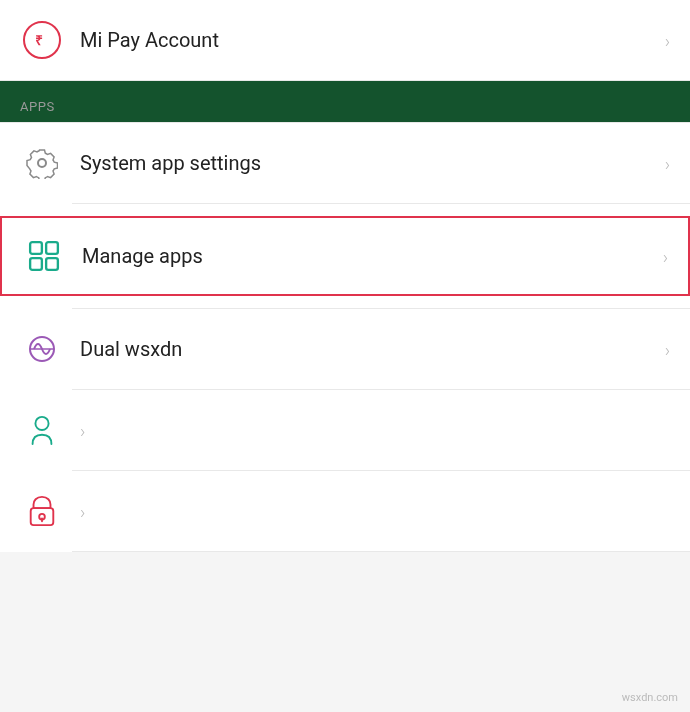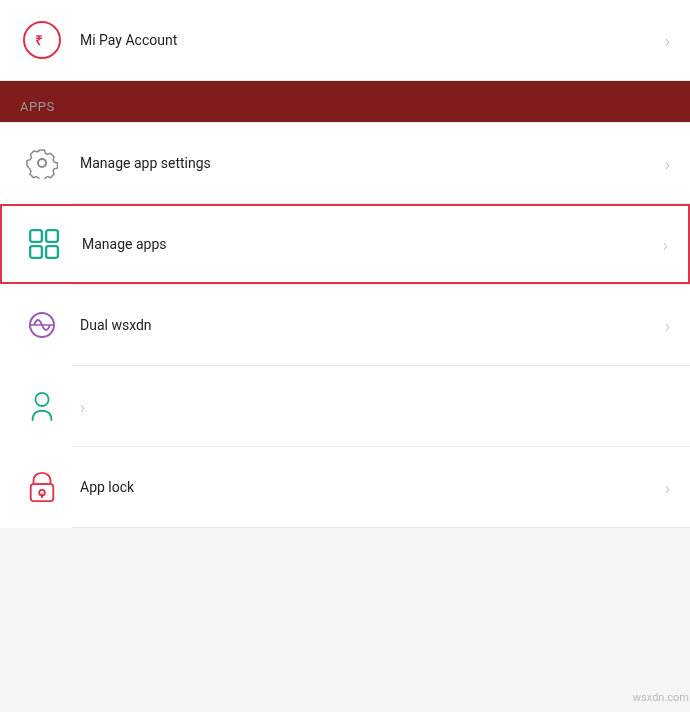--- a/index.html
+++ b/index.html
@@ -39,36 +39,36 @@
     .divider-full {
       height: 1px;
       background-color: #e8e8e8;
     }
 
     .section-label {
       padding: 18px 20px 8px 20px;
       font-size: 13px;
       color: #999;
       letter-spacing: 0.5px;
-      background-color: #7f1d1d;
+      background-color: #14532d;
     }
 
     .icon-container {
       width: 44px;
       height: 44px;
       display: flex;
       align-items: center;
       justify-content: center;
       margin-right: 16px;
       flex-shrink: 0;
     }
 
     .item-label {
       flex: 1;
-      font-size: 14px;
+      font-size: 20px;
       color: #222;
       font-weight: 400;
     }
 
     .chevron {
       color: #bbb;
       font-size: 18px;
       font-weight: 300;
     }
 
@@ -112,27 +112,27 @@
 
     
     .app-lock-icon svg {
       width: 32px;
       height: 32px;
     }
 
     
     .highlighted {
       border: 2.5px solid #e0334c;
-      margin: 0 0;
+      margin: 12px 0;
     }
 
     .watermark {
       position: fixed;
       bottom: 8px;
-      right: 1px;
+      right: 12px;
       font-size: 11px;
       color: #bbb;
     }
   </style>
 </head>
 <body>
 
 <div class="settings-list">
 
   <div class="list-item">
@@ -153,21 +153,21 @@
 
   <div class="divider-full"></div>
 
   <div class="list-item">
     <div class="icon-container gear-icon">
       <svg width="32" height="32" viewBox="0 0 32 32" fill="none">
         <path d="M16 11a5 5 0 1 1 0 10 5 5 0 0 1 0-10zm0 2a3 3 0 1 0 0 6 3 3 0 0 0 0-6z" fill="#8a8a8a"></path>
         <path d="M13.5 3h5l.8 3.2a9 9 0 0 1 2.2 1.3l3.1-1.1 3.5 3.5-1.1 3.1a9 9 0 0 1 1.3 2.2l3.2.8v5l-3.2.8a9 9 0 0 1-1.3 2.2l1.1 3.1-3.5 3.5-3.1-1.1a9 9 0 0 1-2.2 1.3l-.8 3.2h-5l-.8-3.2a9 9 0 0 1-2.2-1.3l-3.1 1.1-3.5-3.5 1.1-3.1a9 9 0 0 1-1.3-2.2L1 18.5v-5l3.2-.8a9 9 0 0 1 1.3-2.2L4.4 7.4l3.5-3.5 3.1 1.1a9 9 0 0 1 2.2-1.3L13.5 3z" stroke="#8a8a8a" stroke-width="1.5" fill="none"></path>
       </svg>
     </div>
-    <span class="item-label">Manage app settings</span>
+    <span class="item-label">System app settings</span>
     <span class="chevron">›</span>
   </div>
 
   <div class="divider"></div>
 
   <div class="list-item highlighted">
     <div class="icon-container manage-apps-icon">
       <svg width="30" height="30" viewBox="0 0 30 30" fill="none">
         <rect x="2" y="2" width="11" height="11" rx="2" stroke="#1aab8b" stroke-width="2.2" fill="none"></rect>
         <rect x="17" y="2" width="11" height="11" rx="2" stroke="#1aab8b" stroke-width="2.2" fill="none"></rect>
@@ -209,21 +209,20 @@
 
   <div class="list-item">
     <div class="icon-container app-lock-icon">
       <svg width="28" height="32" viewBox="0 0 28 34" fill="none">
         <path d="M14 2 C8 2 5 6 5 10 L5 14 L23 14 L23 10 C23 6 20 2 14 2Z" stroke="#e0334c" stroke-width="2" fill="none" stroke-linejoin="round"></path>
         <rect x="2" y="14" width="24" height="18" rx="3" stroke="#e0334c" stroke-width="2" fill="none"></rect>
         <circle cx="14" cy="23" r="3" stroke="#e0334c" stroke-width="2" fill="none"></circle>
         <line x1="14" y1="25" x2="14" y2="28" stroke="#e0334c" stroke-width="2" stroke-linecap="round"></line>
       </svg>
     </div>
-    <span class="item-label">App lock</span>
     <span class="chevron">›</span>
   </div>
 
   <div class="divider"></div>
 
 </div>
 
 <div class="watermark">wsxdn.com</div>
 
 </body></html>

